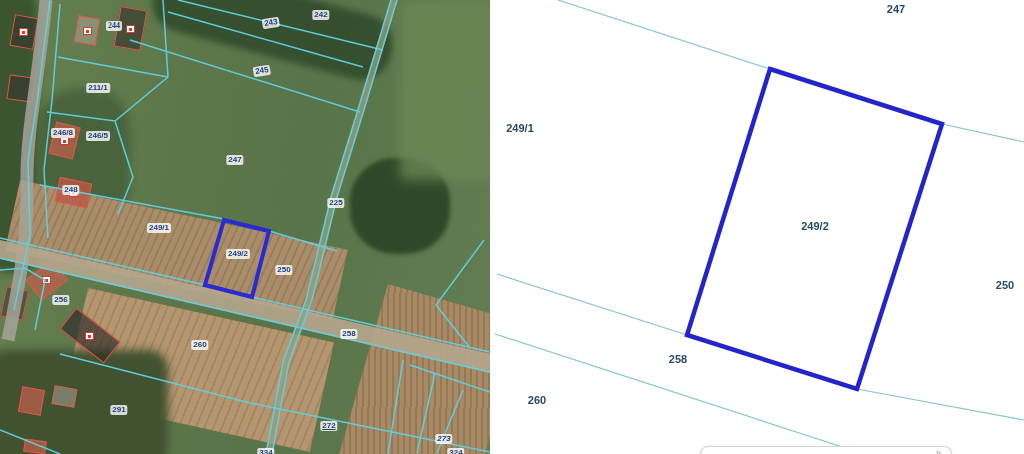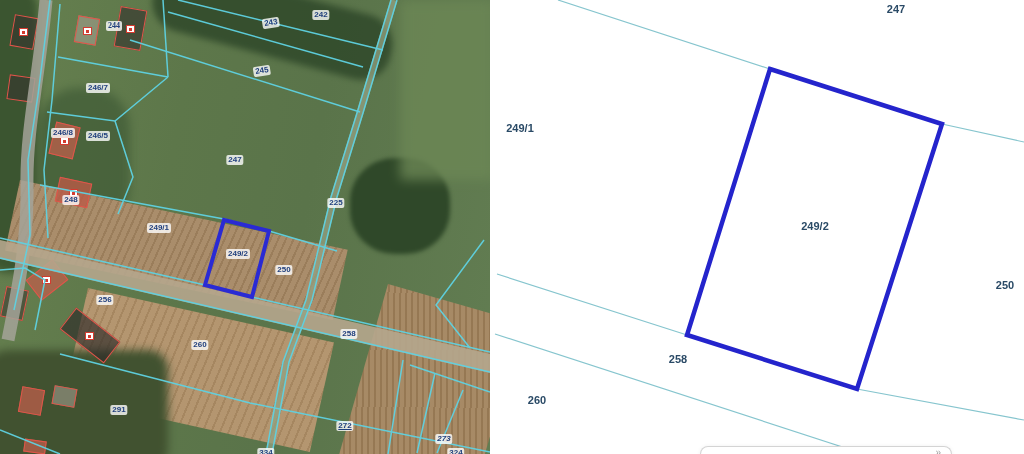--- a/index.html
+++ b/index.html
@@ -106,34 +106,34 @@
         <polyline points="484,240 436,305 470,348"></polyline>
       </g>
 
       <polygon points="224,220 269,231 252,297 205,285" fill="none" stroke="#2a2ad4" stroke-width="4"></polygon>
     </svg>
 
     <div class="plabel" style="left:114px;top:26px;font-family:Liberation Serif, serif;">244</div>
     <div class="plabel rot" style="left:271px;top:23px;">243</div>
     <div class="plabel" style="left:321px;top:15px;">242</div>
     <div class="plabel rot" style="left:262px;top:71px;">245</div>
-    <div class="plabel" style="left:98px;top:88px;">246/7</div>
+    <div class="plabel" style="left:98px;top:88px;">211/1</div>
     <div class="plabel" style="left:63px;top:133px;">246/8</div>
     <div class="plabel" style="left:98px;top:136px;">246/5</div>
-    <div class="plabel" style="left:71px;top:190px;margin-top:10px;">248</div>
+    <div class="plabel" style="left:71px;top:190px;">248</div>
     <div class="plabel" style="left:235px;top:160px;">247</div>
     <div class="plabel" style="left:336px;top:203px;">225</div>
     <div class="plabel" style="left:159px;top:228px;">249/1</div>
     <div class="plabel" style="left:238px;top:254px;">249/2</div>
     <div class="plabel" style="left:284px;top:270px;">250</div>
-    <div class="plabel" style="left:61px;top:300px;margin-left:44px;">256</div>
+    <div class="plabel" style="left:61px;top:300px;">256</div>
     <div class="plabel" style="left:349px;top:334px;">258</div>
     <div class="plabel" style="left:200px;top:345px;">260</div>
     <div class="plabel" style="left:119px;top:410px;">291</div>
-    <div class="plabel" style="left:345px;top:426px;text-decoration:underline;">272</div>
+    <div class="plabel" style="left:329px;top:426px;text-decoration:underline;">272</div>
     <div class="plabel" style="left:444px;top:439px;font-style:italic;">273</div>
     <div class="plabel" style="left:266px;top:453px;">334</div>
     <div class="plabel" style="left:456px;top:453px;">324</div>
   </div>
 
   <div class="right-panel">
     <svg class="svg-overlay" width="534" height="454" viewBox="0 0 534 454">
       <g stroke="#86c5ce" stroke-width="1.2" fill="none">
         <polyline points="68,0 280,69 452,124 534,142"></polyline>
         <polyline points="7,274 197,335 367,389 534,420"></polyline>

